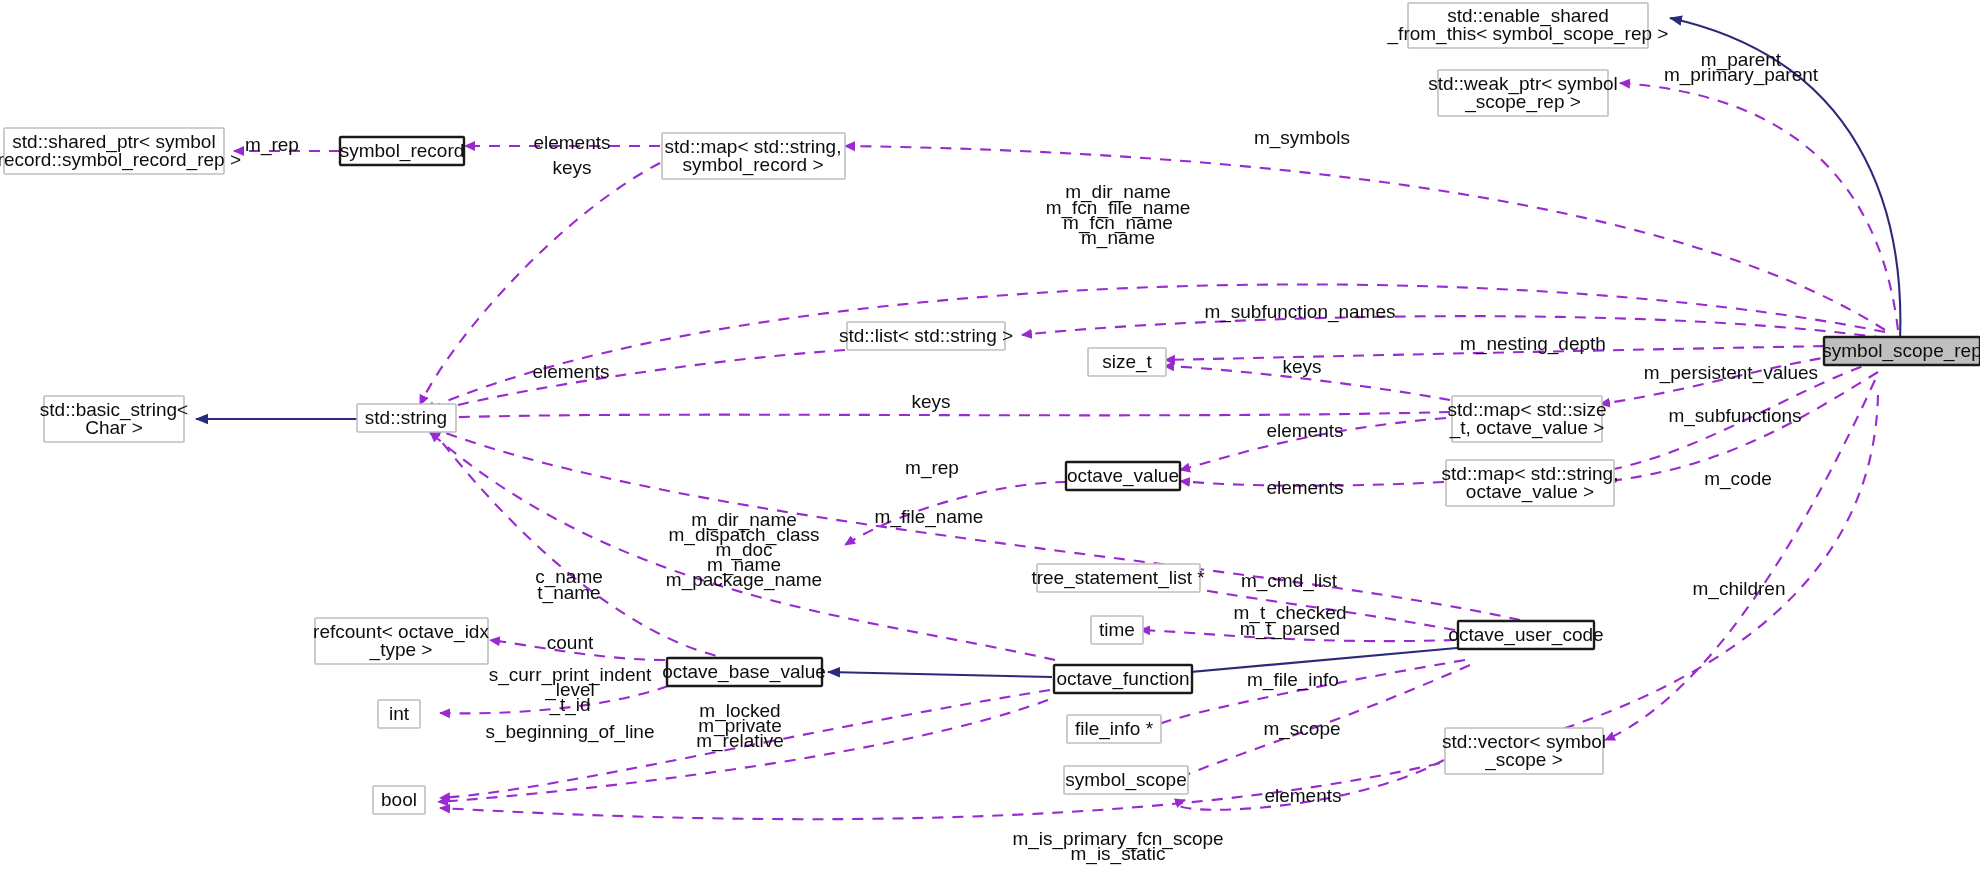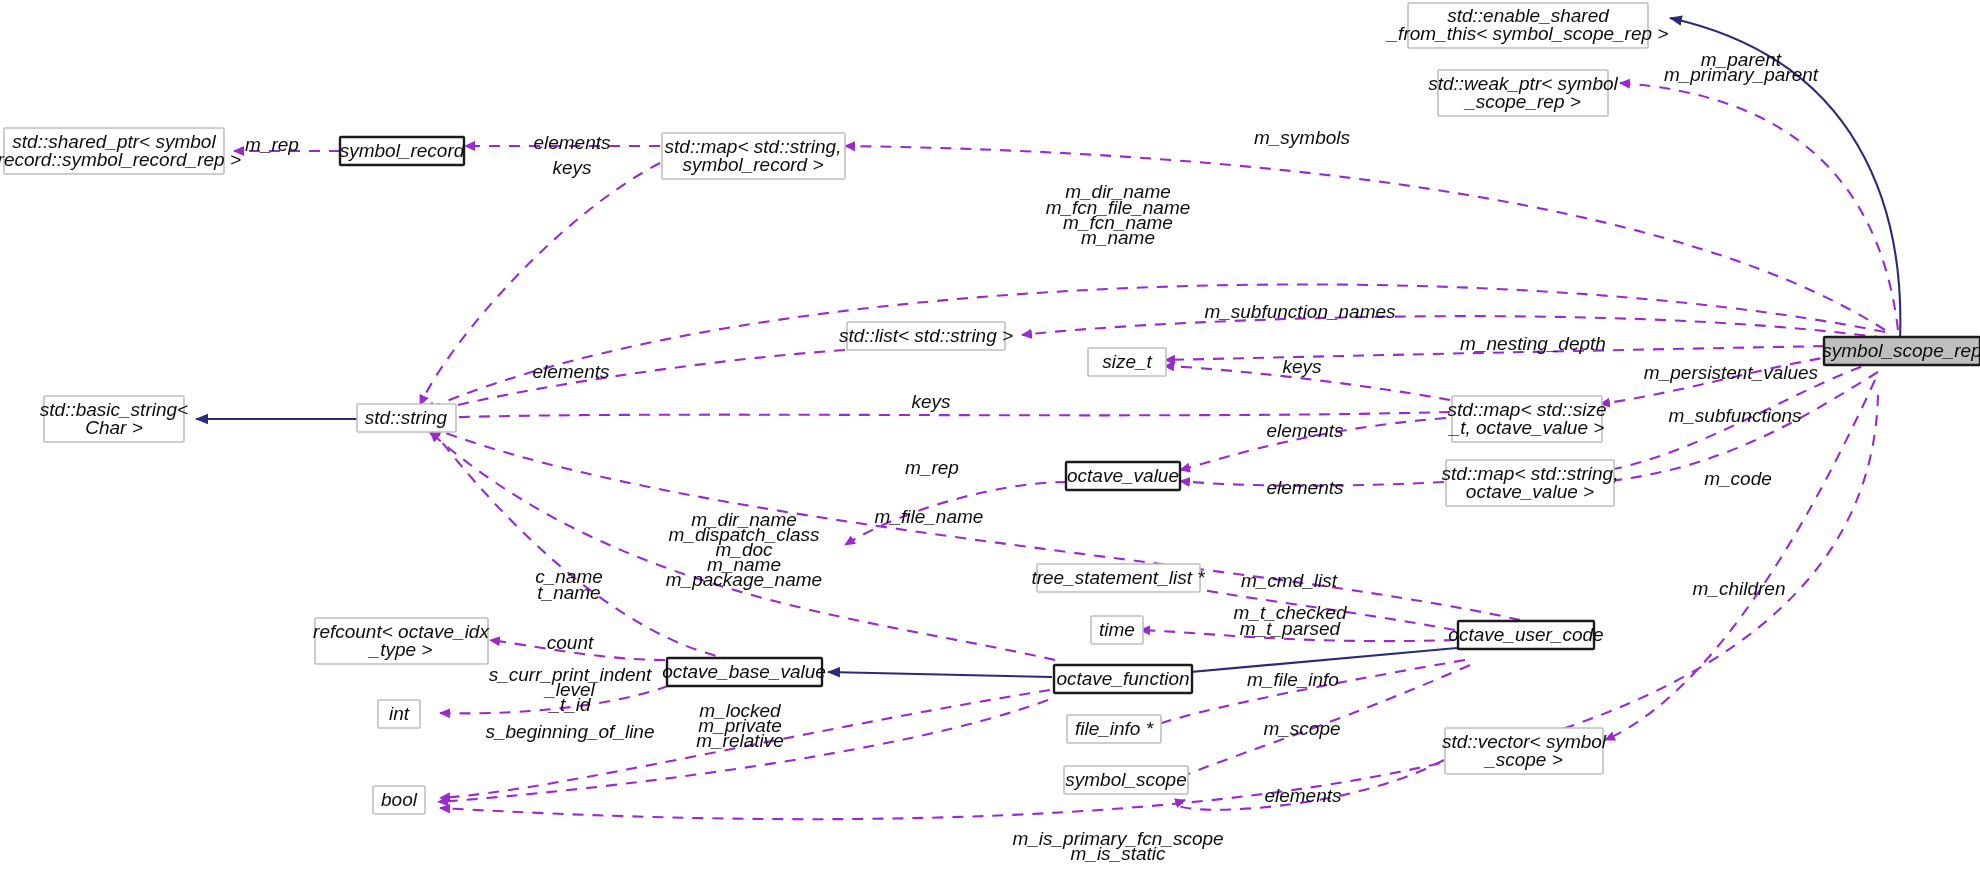--- a/index.html
+++ b/index.html
@@ -7,21 +7,20 @@
     padding: 0;
     background: #ffffff;
   }
   #diagram-root {
     position: relative;
     width: 1980px;
     height: 869px;
     background: #ffffff;
     font-family: "Liberation Sans", sans-serif;
     overflow: hidden;
-    font-style: italic;
   }
   svg.layer {
     position: absolute;
     left: 0;
     top: 0;
     width: 1980px;
     height: 869px;
   }
   .node rect {
     fill: #ffffff;

